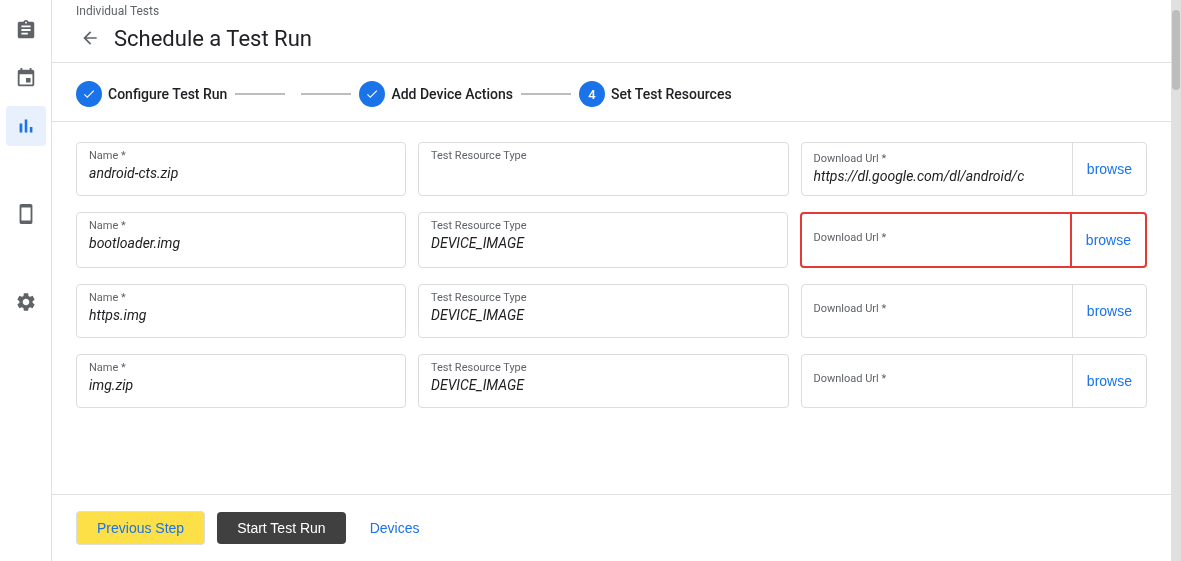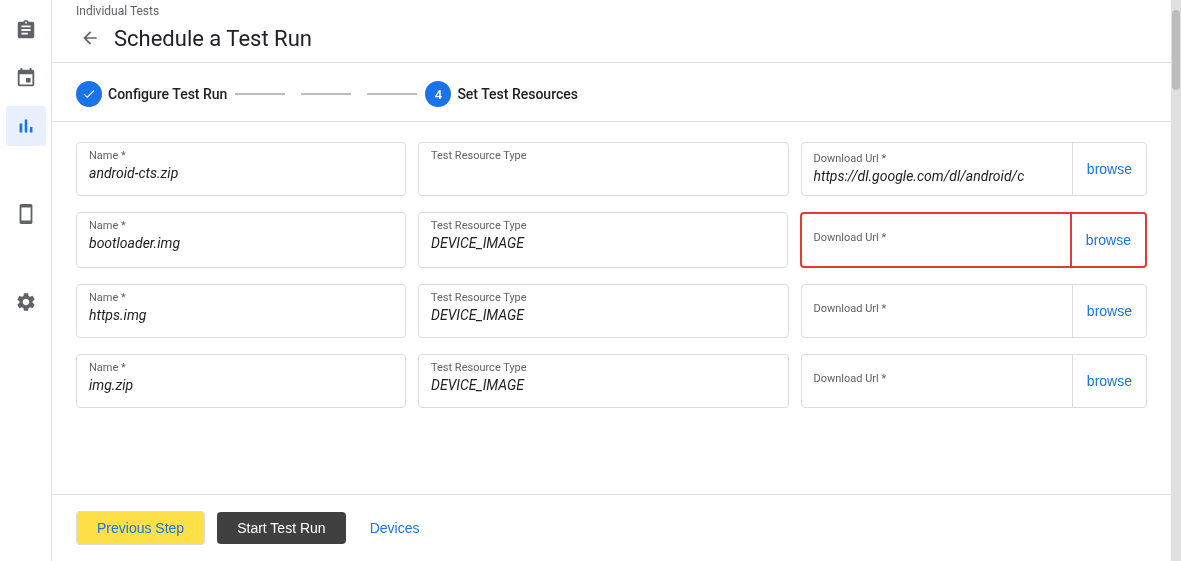--- a/index.html
+++ b/index.html
@@ -305,20 +305,28 @@
         <svg class="checkmark-svg" viewBox="0 0 24 24" fill="white">
             <path d="M9 16.17L4.83 12l-1.42 1.41L9 19 21 7l-1.41-1.41L9 16.17z"></path>
           </svg>
       </div>
       <span class="step-label">Configure Test Run</span>
     </div>
     <div class="step-connector"></div>
 
     <div class="step-connector"></div>
 
+    <div class="step">
+      <div class="step-circle completed">
+        <svg class="checkmark-svg" viewBox="0 0 24 24" fill="white">
+            <path d="M9 16.17L4.83 12l-1.42 1.41L9 19 21 7l-1.41-1.41L9 16.17z"></path>
+          </svg>
+      </div>
+      <span class="step-label">Add Device Actions</span>
+    </div>
     <div class="step-connector"></div>
 
     <div class="step">
       <div class="step-circle">
         <span>4</span>
       </div>
       <span class="step-label">Set Test Resources</span>
     </div>
   </div>
 

